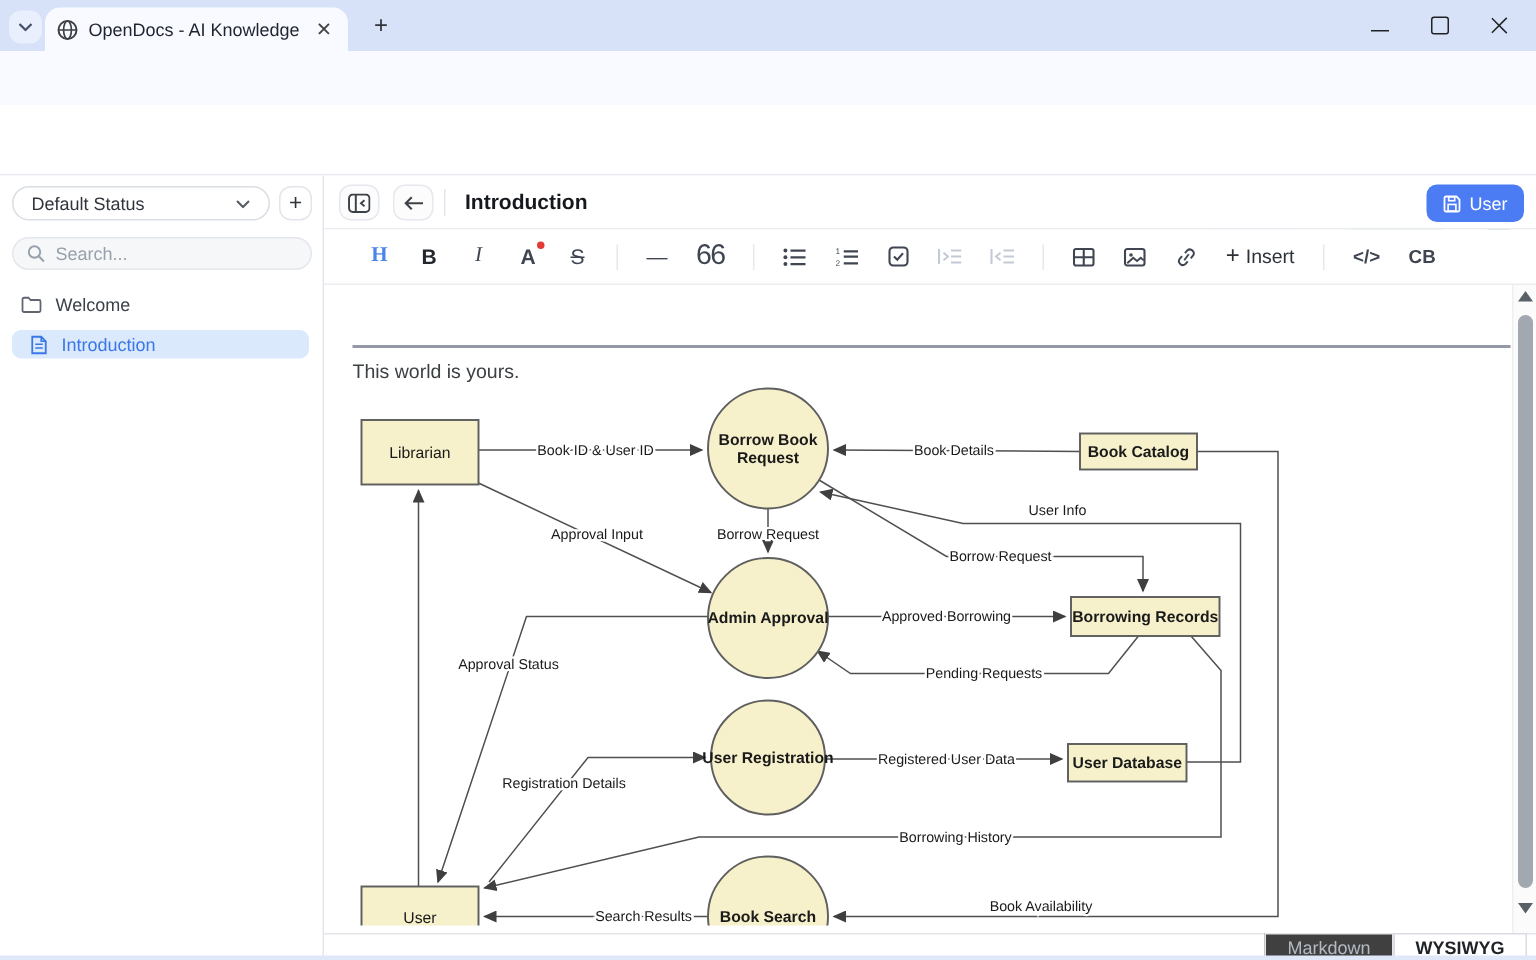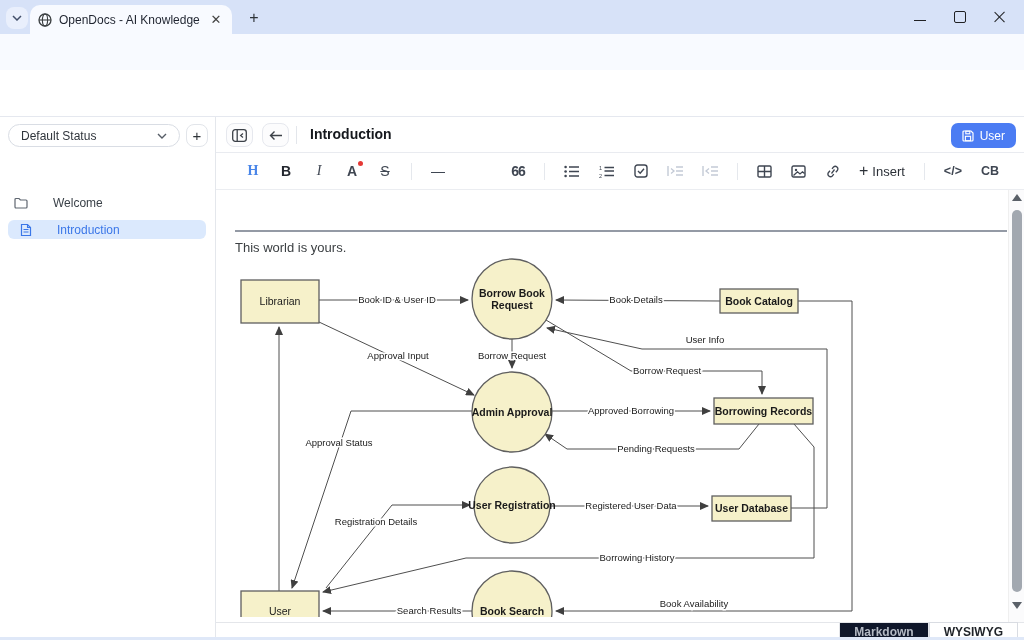--- a/index.html
+++ b/index.html
@@ -50,41 +50,41 @@
 
   
   .sidebar { position:absolute; left:0; top:117px; width:216px; height:523px; background:#fff; border-right:1px solid #e4e7ec; }
   .space-pill { position:absolute; left:8px; top:7px; width:172px; height:23px; border:1px solid #d9dde4; border-radius:12px; background:#fff; display:flex; align-items:center; padding:0 12px; font-size:12px; color:#30353c; }
   .space-pill .chev { margin-left:auto; color:#565d66; }
   .add-space { position:absolute; left:186px; top:7px; width:22px; height:23px; border:1px solid #e2e5ea; border-radius:8px; background:#fff; color:#2e3338; font-size:15px; text-align:center; line-height:21px; }
   .search-box { position:absolute; left:8px; top:41px; width:200px; height:22px; border:1px solid #e4e7ec; border-radius:11px; background:#f6f7f9; display:flex; align-items:center; padding:0 9px; gap:7px; }
   .search-box input { border:none; outline:none; background:transparent; font-size:12px; color:#444; width:150px; font-family:"Liberation Sans",sans-serif; }
   .search-box input::placeholder { color:#98a1ab; }
   .tree { position:absolute; left:0; top:76px; width:216px; }
-  .tree-row { display:flex; align-items:center; gap:25px; height:20px; padding-left:14px; font-size:12px; color:#3a4148; margin-bottom:7px; }
+  .tree-row { display:flex; align-items:center; gap:9px; height:20px; padding-left:14px; font-size:12px; color:#3a4148; margin-bottom:7px; }
   .tree-row.child { margin-left:8px; padding-left:12px; width:198px; border-radius:6px; height:19px; }
   .tree-row.selected { background:#dbe9fd; color:#3b77e8; }
 
   
   .doc-header { position:absolute; left:216px; top:117px; width:808px; height:36px; background:#fff; border-bottom:1px solid #e9ebf0; }
   .icon-btn { position:absolute; top:6px; width:27px; height:24px; border:1px solid #e6e8ee; border-radius:8px; background:#fcfcfd; display:flex; align-items:center; justify-content:center; color:#3c4148; }
   .dh-sep { position:absolute; left:80px; top:9px; width:1px; height:18px; background:#e3e6eb; }
   .doc-title { position:absolute; left:94px; top:9px; font-size:14px; font-weight:bold; color:#15181d; }
   .btn-save { position:absolute; right:8px; top:6px; height:25px; padding:0 11px; background:#4b7cf3; border:none; border-radius:7px; color:#fff; font-size:12px; display:flex; align-items:center; gap:6px; }
 
   
   .editor-toolbar { position:absolute; left:216px; top:153px; width:808px; height:37px; background:#fff; border-bottom:1px solid #ebedf1; display:flex; align-items:center; padding-left:30px; gap:19px; }
   .tb { font-size:14px; color:#3f4652; min-width:14px; text-align:center; }
   .tb.heading { color:#4a86e8; font-weight:bold; font-family:"Liberation Serif",serif; }
   .tb.bold { font-weight:bold; color:#23272e; }
   .tb.italic { font-style:italic; font-family:"Liberation Serif",serif; }
   .tb.fontcolor { position:relative; font-weight:600; }
   .tb.fontcolor .dot { position:absolute; right:-4px; top:-2px; width:5px; height:5px; border-radius:50%; background:#e53935; }
   .tb.strike { text-decoration:line-through; }
-  .tb.quote { font-weight:bold; font-size:14px; letter-spacing:-1px;margin-left:47px; }
+  .tb.quote { font-weight:normal; font-size:19px; letter-spacing:-1px; }
   .tb.insert { font-size:13px; color:#2c3138; }
   .tb.insert b { font-weight:normal; font-size:16px; margin-right:4px; }
   .tb.mono { font-size:12.5px; font-weight:600; letter-spacing:0; }
   .tb.disabled svg { stroke:#c3cad6 !important; }
   .tb-div { width:1px; height:17px; background:#e5e8ed; }
   .tb svg { display:block; }
 
   
   .content { position:absolute; left:216px; top:190px; width:792px; height:432px; background:#fff; overflow:hidden; }
   .h1 { position:absolute; left:19px; top:10px; font-size:22px; font-weight:bold; color:#17191d; }
@@ -95,21 +95,21 @@
 
   
   .ed-scroll { position:absolute; left:1008px; top:190px; width:16px; height:432px; background:#fbfbfc; border-left:1px solid #efefef; }
   .ed-thumb { position:absolute; left:3px; top:20px; width:10px; height:382px; background:#a2a8b0; border-radius:5px; }
   .tri-up { position:absolute; left:3px; top:4px; width:0; height:0; border-left:5px solid transparent; border-right:5px solid transparent; border-bottom:7px solid #5a6068; }
   .tri-down { position:absolute; left:3px; top:412px; width:0; height:0; border-left:5px solid transparent; border-right:5px solid transparent; border-top:7px solid #5a6068; }
 
   
   .bottombar { position:absolute; left:216px; top:622px; width:808px; height:18px; background:#fff; border-top:1px solid #e4e6ea; }
   .mode-seg { position:absolute; right:6px; top:-1px; display:flex; }
-  .seg { height:19px; padding:0 14px; font-size:12px; display:flex; align-items:center; border:1px solid #e4e6ea; background:#0f172a; color:#b4bac4;font-weight:bold; }
+  .seg { height:19px; padding:0 14px; font-size:12px; display:flex; align-items:center; border:1px solid #e4e6ea; background:#404040; color:#b4bac4; }
   .seg.active { background:#fff; color:#1f2328; font-weight:600; border-color:#d9dce2; }
   .win-bottom { position:absolute; left:0; top:637px; width:1024px; height:3px; background:#dfe8f8; }
 
   svg.icon { display:block; }
 </style>
 </head>
 <body>
 
 <div class="screen">
 
@@ -197,20 +197,27 @@
   <div class="sidebar">
     <div class="space-pill">
       <span>Default Status</span>
       <span class="chev">
         <svg class="icon" width="10" height="6" viewBox="0 0 10 6">
             <path d="M1 1 L5 5 L9 1" fill="none" stroke="#565d66" stroke-width="1.4"></path>
           </svg>
       </span>
     </div>
     <div class="add-space">+</div>
+    <div class="search-box">
+      <svg class="icon" width="12" height="12" viewBox="0 0 12 12">
+        <circle cx="5" cy="5" r="3.8" fill="none" stroke="#98a1ab" stroke-width="1.3"></circle>
+          <path d="M8 8 L11.3 11.3" stroke="#98a1ab" stroke-width="1.3"></path>
+      </svg>
+      <input type="text" placeholder="Search..." style="">
+    </div>
     <div class="tree">
         <div class="tree-row">
           <span>
             <svg class="icon" width="14" height="12" viewBox="0 0 14 12">
               <path d="M1 2.5 a1 1 0 0 1 1-1 h3 l1.4 1.5 H12 a1 1 0 0 1 1 1 V10 a1 1 0 0 1 -1 1 H2 a1 1 0 0 1 -1-1 Z" fill="none" stroke="#5f6670" stroke-width="1.2"></path>
             </svg>
           </span>
           <span>Welcome</span>
         </div>
         <div class="tree-row child selected">

